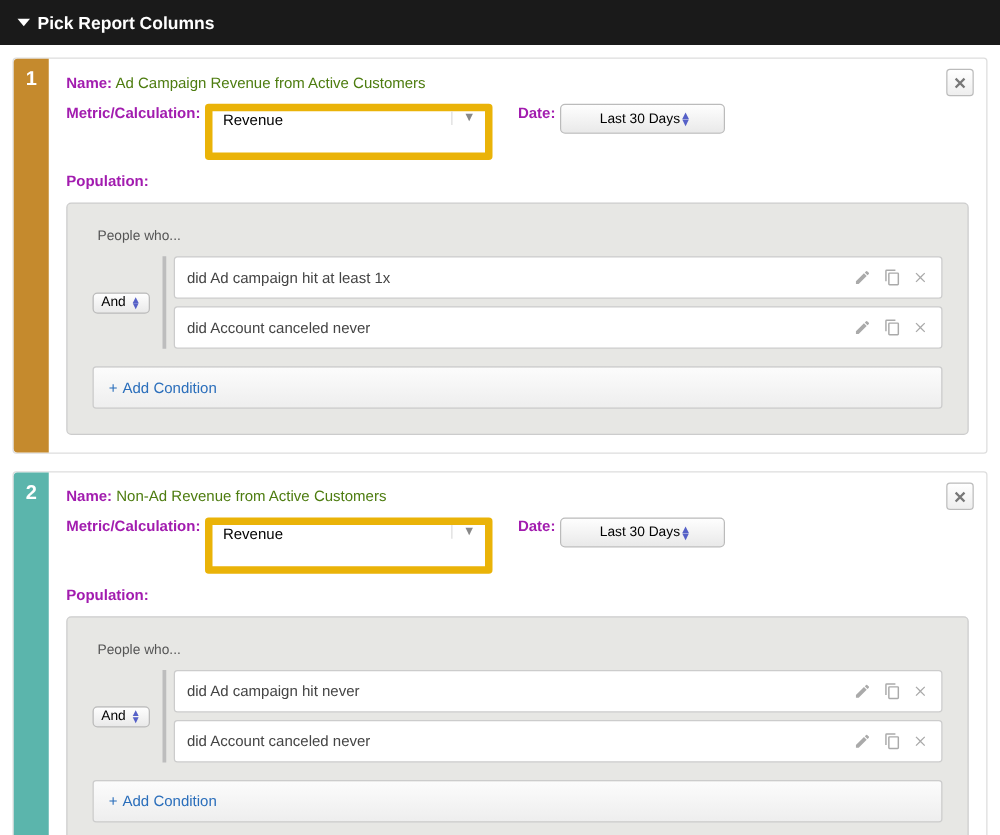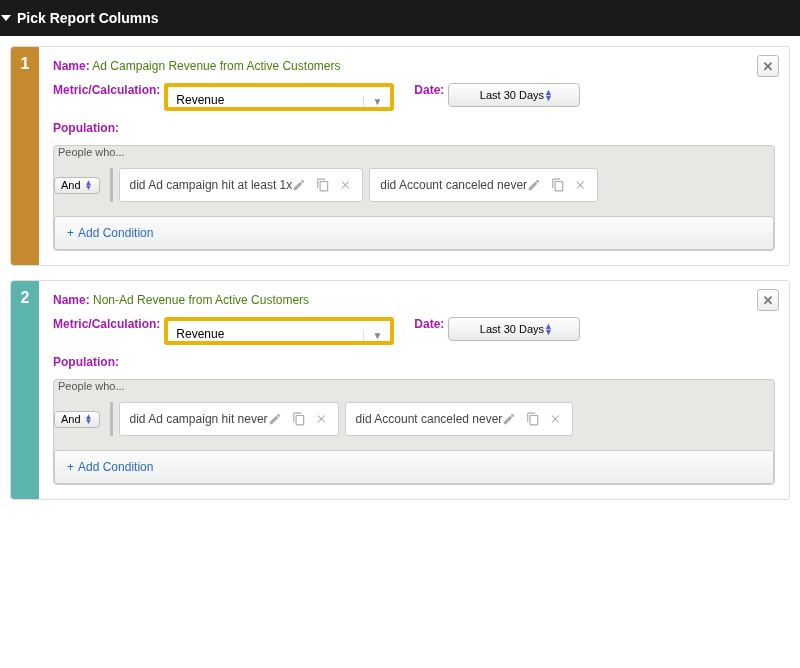--- a/index.html
+++ b/index.html
@@ -5,21 +5,21 @@
     * { box-sizing: border-box; margin: 0; padding: 0; }
     body {
       font-family: Arial, Helvetica, sans-serif;
       font-size: 12px;
       background: #fff;
       width: 800px;
     }
     .header {
       background: #1a1a1a;
       color: #fff;
-      padding: 10px 1px;
+      padding: 10px 14px;
       font-size: 14px;
       font-weight: bold;
       display: flex;
       align-items: center;
       gap: 6px;
     }
     .header .tri {
       width: 0; height: 0;
       border-left: 5px solid transparent;
       border-right: 5px solid transparent;
@@ -69,26 +69,26 @@
       cursor: pointer;
       font-size: 13px;
     }
     .row-line { margin-bottom: 10px; }
     .label { font-weight: bold; color: #a21caf; font-size: 12px; }
     .name-link { color: #4d7c0f; text-decoration: none; }
     .fields-row { display: flex; gap: 20px; margin-bottom: 10px; }
     .field-group { display: flex; flex-direction: row; gap: 4px; }
     .select-box {
       display: flex;
-      align-items: flex-end;
+      align-items: flex-start;
       justify-content: space-between;
-      border: 4px solid #eab308;
-      border-radius: 3px;
-      background: #fff;
-      height: 28px;
+      border: 6px solid #eab308;
+      border-radius: 3px;
+      background: #fff;
+      height: 45px;
       padding: 0 8px;
       cursor: pointer;
     }
     .select-box.metric { width: 230px; }
     .select-box .caret-box {
       border-left: 1px solid #ddd;
       padding-left: 8px;
       color: #888;
       font-size: 10px;
     }
@@ -109,21 +109,21 @@
       color: #5560c7;
       font-size: 9px;
       line-height: 6px;
       display: flex;
       flex-direction: column;
     }
     .population-box {
       border: 1px solid #ccc;
       border-radius: 4px;
       background: #e7e7e4;
-      padding: 0;
+      padding: 20px;
     }
     .pop-header {
       font-size: 11px;
       color: #555;
       margin-bottom: 10px;
       padding-left: 4px;
     }
     .cond-area {
       display: flex;
       align-items: center;
@@ -147,21 +147,21 @@
       font-size: 8px;
       line-height: 5px;
       display: flex;
       flex-direction: column;
     }
     .cond-list {
       flex: 1;
       border-left: 3px solid #bdbdbd;
       padding-left: 6px;
       display: flex;
-      flex-direction: row;
+      flex-direction: column;
       gap: 6px;
     }
     .cond-row {
       background: #fff;
       border: 1px solid #ccc;
       border-radius: 3px;
       height: 34px;
       display: flex;
       align-items: center;
       justify-content: space-between;

